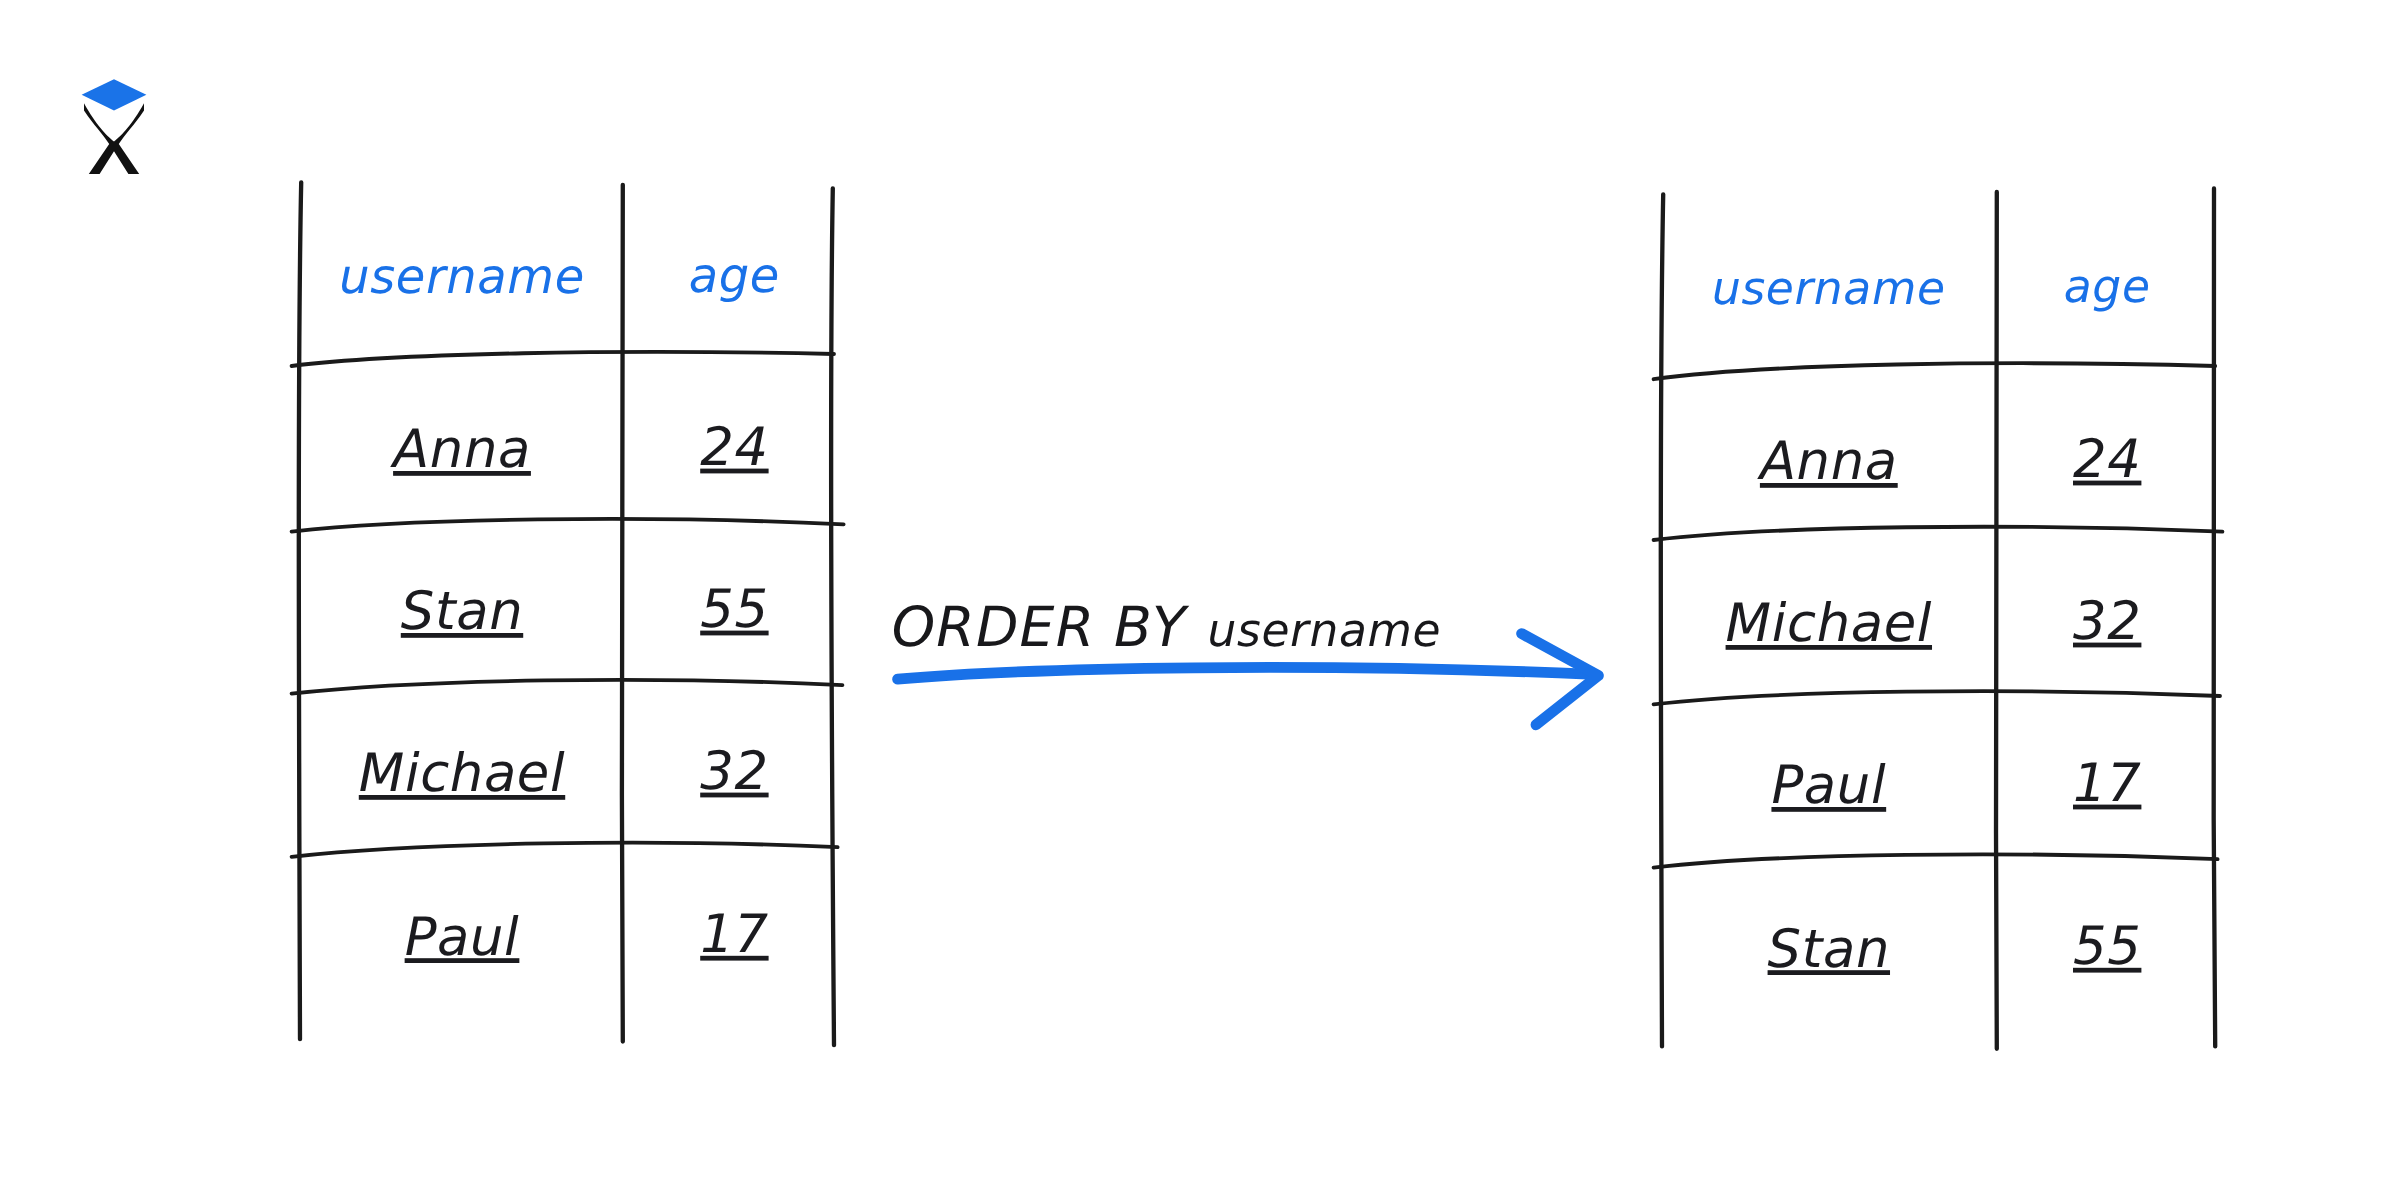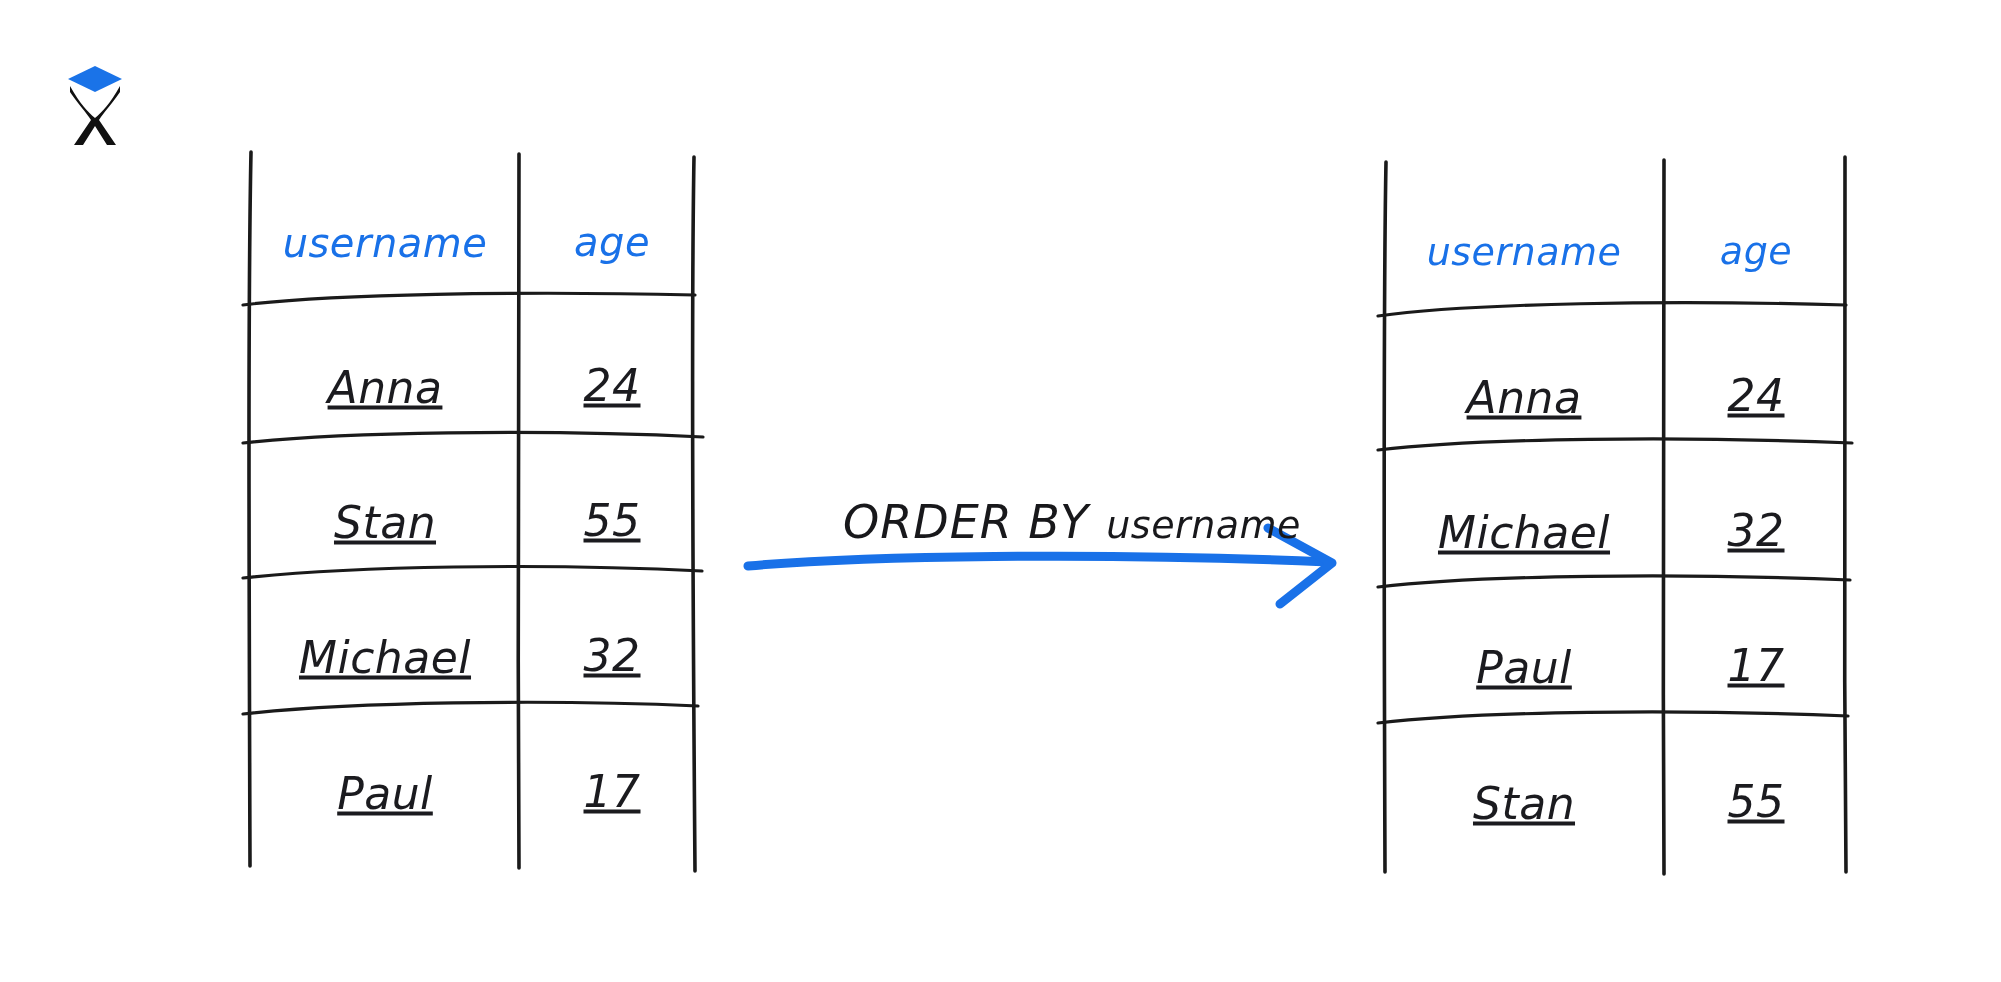--- a/index.html
+++ b/index.html
@@ -18,21 +18,20 @@
     position: absolute;
     inset: 0;
     width: 2001px;
     height: 982px;
   }
   .hand {
     font-family: "DejaVu Sans", sans-serif;
     font-style: italic;
     font-weight: 400;
     letter-spacing: 0.5px;
-    margin-top: 12px;
   }
   .cell-text {
     position: absolute;
     white-space: nowrap;
     transform: translate(-50%, -50%);
     color: #1b1b1f;
     text-decoration: underline;
   }
   .header-text {
     position: absolute;
@@ -121,21 +120,21 @@
   <div class="hand cell-text" style="left:385px; top:510px; font-size:44px;">Stan</div>
   <div class="hand cell-text" style="left:612px; top:508px; font-size:44px;">55</div>
 
   <div class="hand cell-text" style="left:385px; top:645px; font-size:44px;">Michael</div>
   <div class="hand cell-text" style="left:612px; top:643px; font-size:44px;">32</div>
 
   <div class="hand cell-text" style="left:385px; top:781px; font-size:44px;">Paul</div>
   <div class="hand cell-text" style="left:612px; top:779px; font-size:44px;">17</div>
 </div>
 
-<div style="position:absolute; left:1072px; top:522px; transform:translate(-50%,-50%); white-space:nowrap;">
+<div style="position:absolute; left:972px; top:522px; transform:translate(-50%,-50%); white-space:nowrap;">
   <span class="hand arrow-label" style="position:static; transform:none; font-size:46px; letter-spacing:1px;">ORDER BY</span>
   <span class="hand arrow-label" style="position:static; transform:none; font-size:38px; margin-left:12px;">username</span>
 </div>
 
 <div>
   <div class="hand header-text" style="left:1524px; top:240px; font-size:38px;">username</div>
   <div class="hand header-text" style="left:1756px; top:239px; font-size:38px;">age</div>
 
   <div class="hand cell-text" style="left:1524px; top:385px; font-size:44px;">Anna</div>
   <div class="hand cell-text" style="left:1756px; top:383px; font-size:44px;">24</div>

